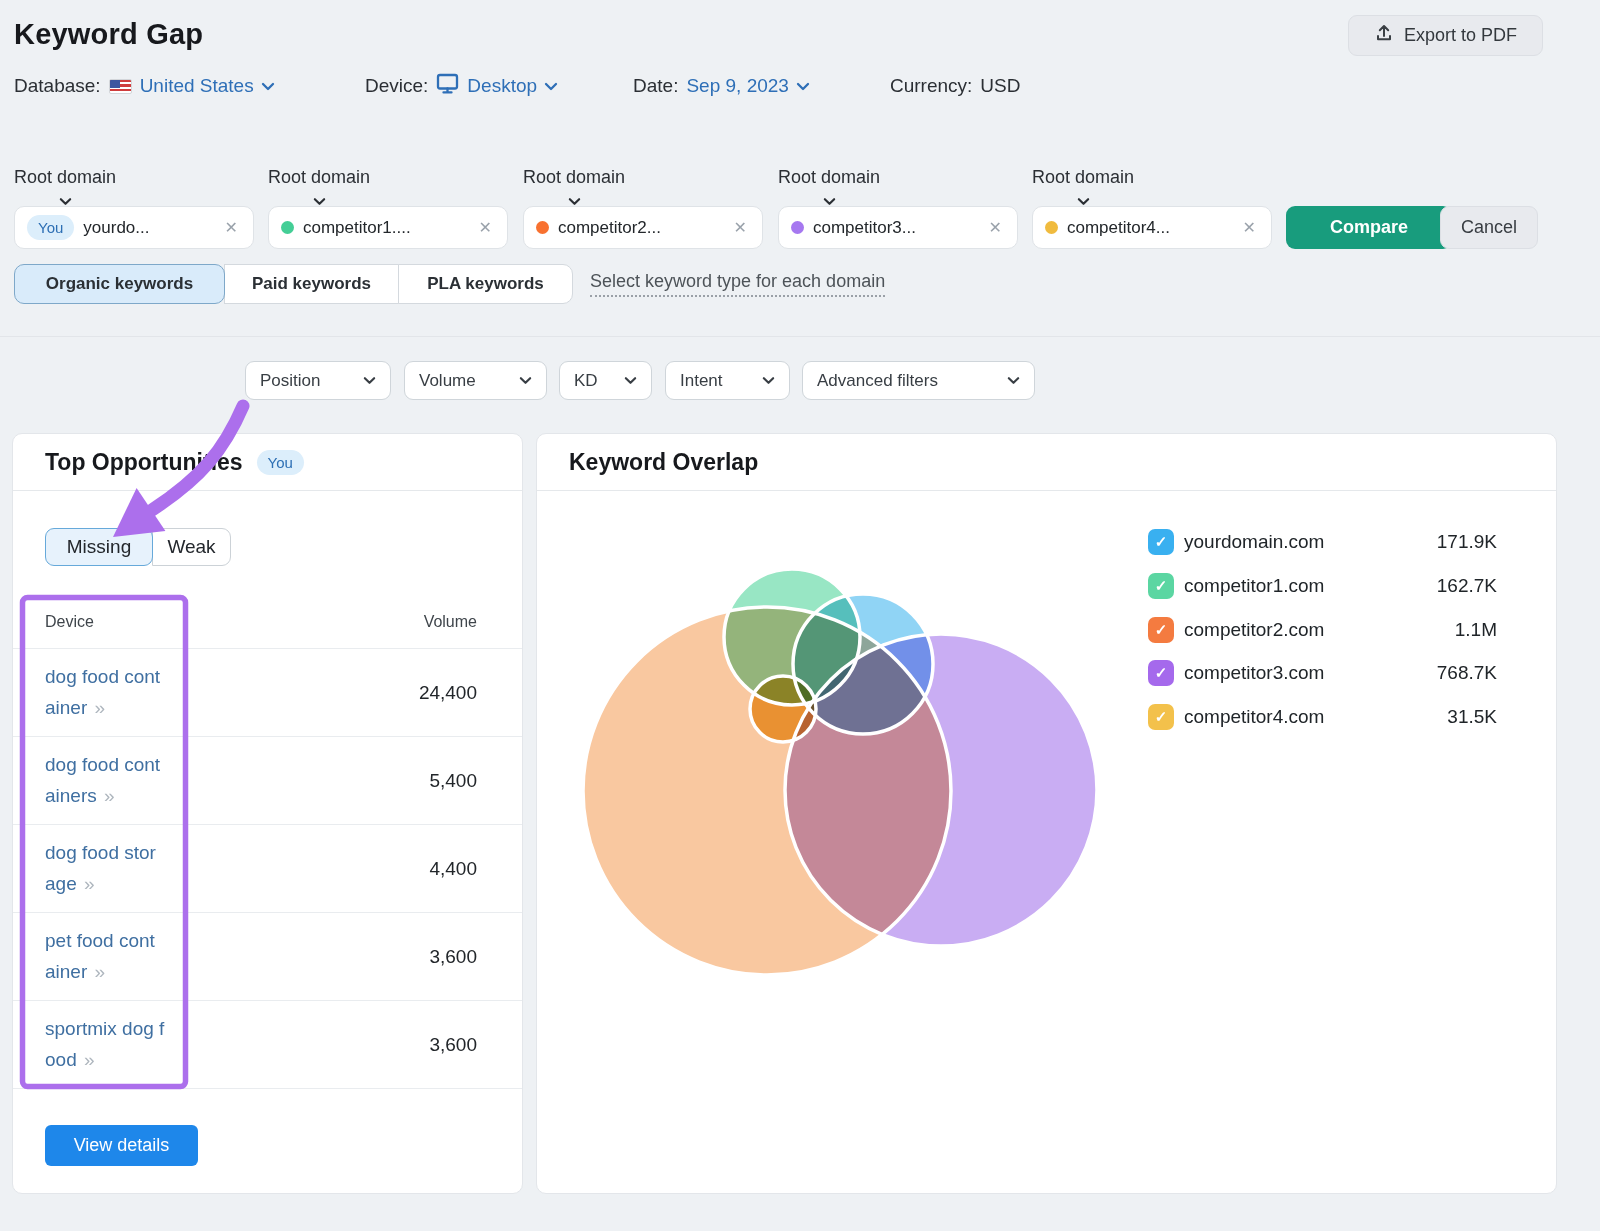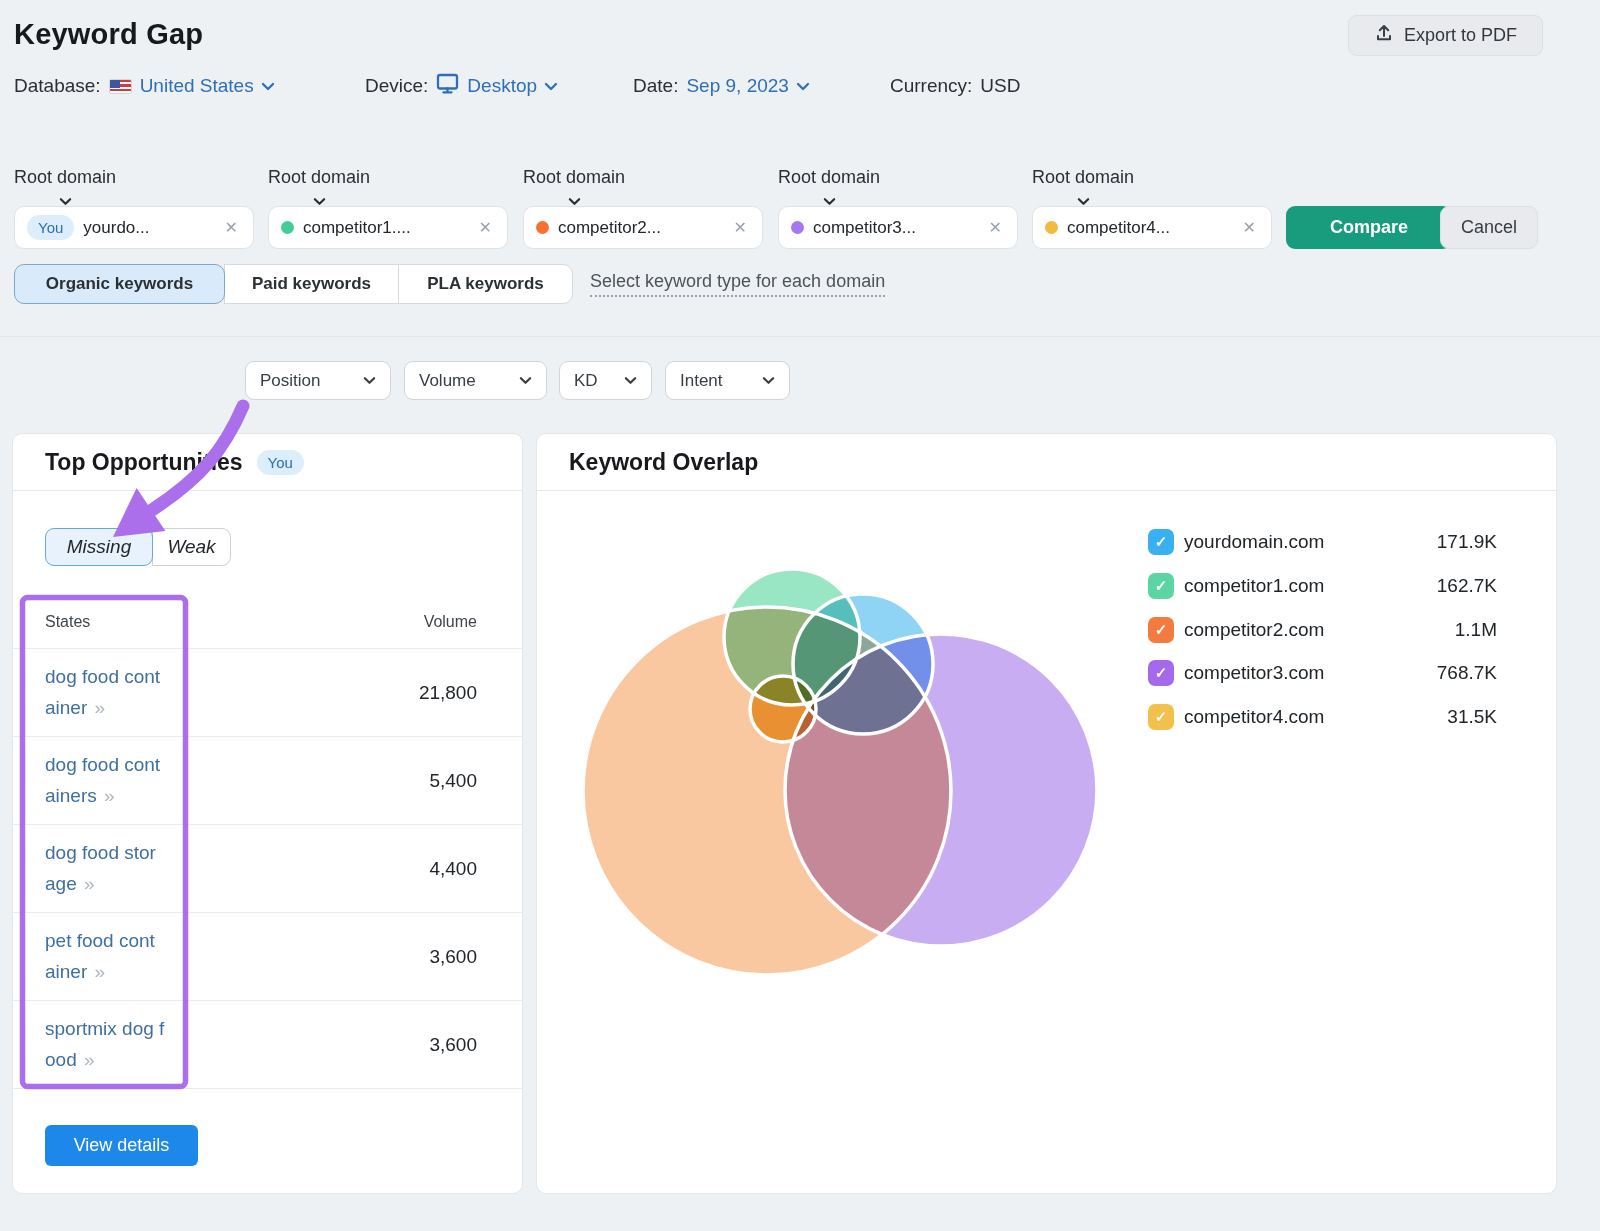--- a/index.html
+++ b/index.html
@@ -62,21 +62,21 @@
 
   
   .panel { position:absolute; top:433px; background:#fff; border:1px solid #e3e6ea; border-radius:10px; }
   .panel-left { left:12px; width:511px; height:761px; }
   .panel-right { left:536px; width:1021px; height:761px; }
   .panel-head { position:absolute; left:0; top:0; right:0; height:57px; border-bottom:1px solid #e5e8eb;
                 display:flex; align-items:center; padding-left:32px; gap:14px; }
   .panel-title { font-size:23px; font-weight:700; color:#17191d; }
 
   
-  .seg { position:absolute; left:32px; top:94px; display:flex;font-style:italic; }
+  .seg { position:absolute; left:32px; top:94px; display:flex; }
   .seg-btn { height:38px; display:flex; align-items:center; justify-content:center; font-size:19px; color:#23272c;
              cursor:pointer; background:#fff; border:1px solid #ccd2d7; }
   .seg-missing { width:108px; background:#e7f2fc; border:1px solid #66a9da; border-radius:9px; z-index:2; }
   .seg-weak { width:79px; margin-left:-1px; border-radius:0 9px 9px 0; }
   .tbl-head { position:absolute; left:0; top:167px; width:100%; height:47px; }
   .th-kw { position:absolute; left:32px; top:12px; font-size:16px; color:#3f454b; }
   .th-vol { position:absolute; right:45px; top:12px; font-size:16px; color:#3f454b; }
   .t-row { position:absolute; left:0; width:100%; height:88px; border-top:1px solid #e9ecef; }
   .t-row.r1 { top:214px; } .t-row.r2 { top:302px; } .t-row.r3 { top:390px; }
   .t-row.r4 { top:478px; } .t-row.r5 { top:566px; }
@@ -273,40 +273,48 @@
       </span>
   </div>
   <div class="fdrop fd-4">
     <span>Intent</span>
     <span class="chev">
         <svg width="13" height="9" viewBox="0 0 14 9">
           <path d="M2 2 L7 7 L12 2" fill="none" stroke="#383e44" stroke-width="2.3" stroke-linecap="round" stroke-linejoin="round"></path>
         </svg>
       </span>
   </div>
+  <div class="fdrop fd-5">
+    <span>Advanced filters</span>
+    <span class="chev">
+        <svg width="13" height="9" viewBox="0 0 14 9">
+          <path d="M2 2 L7 7 L12 2" fill="none" stroke="#383e44" stroke-width="2.3" stroke-linecap="round" stroke-linejoin="round"></path>
+        </svg>
+      </span>
+  </div>
 
   <div class="panel panel-left">
     <div class="panel-head">
       <span class="panel-title">Top Opportunities</span>
       <span class="you-pill">You</span>
     </div>
 
     <div class="seg">
       <div class="seg-btn seg-missing">Missing</div>
       <div class="seg-btn seg-weak">Weak</div>
     </div>
 
     <div class="tbl-head">
-      <span class="th-kw">States</span>
+      <span class="th-kw">Device</span>
       <span class="th-vol">Volume</span>
     </div>
 
     <div class="t-row r1">
       <span class="kw-cell"><span>dog food container</span> <span class="kw-fwd">»</span></span>
-      <span class="vol-cell">21,800</span>
+      <span class="vol-cell">24,400</span>
     </div>
     <div class="t-row r2">
       <span class="kw-cell"><span>dog food containers</span> <span class="kw-fwd">»</span></span>
       <span class="vol-cell">5,400</span>
     </div>
     <div class="t-row r3">
       <span class="kw-cell"><span>dog food storage</span> <span class="kw-fwd">»</span></span>
       <span class="vol-cell">4,400</span>
     </div>
     <div class="t-row r4">

